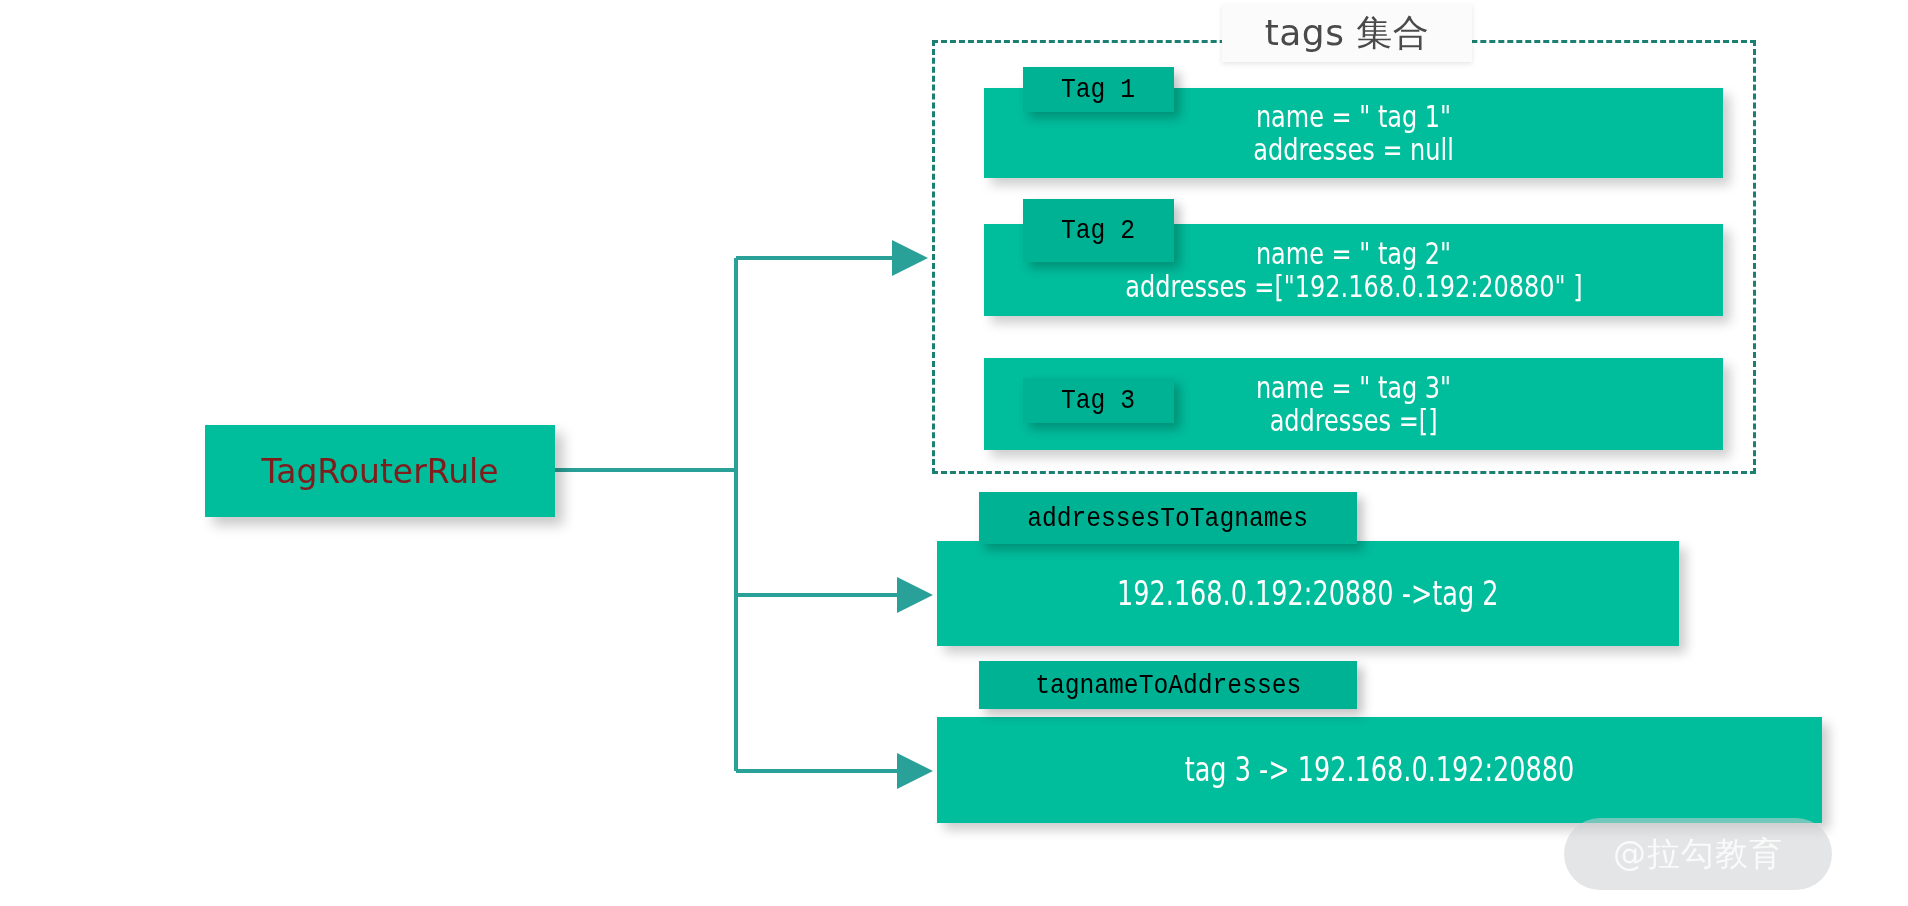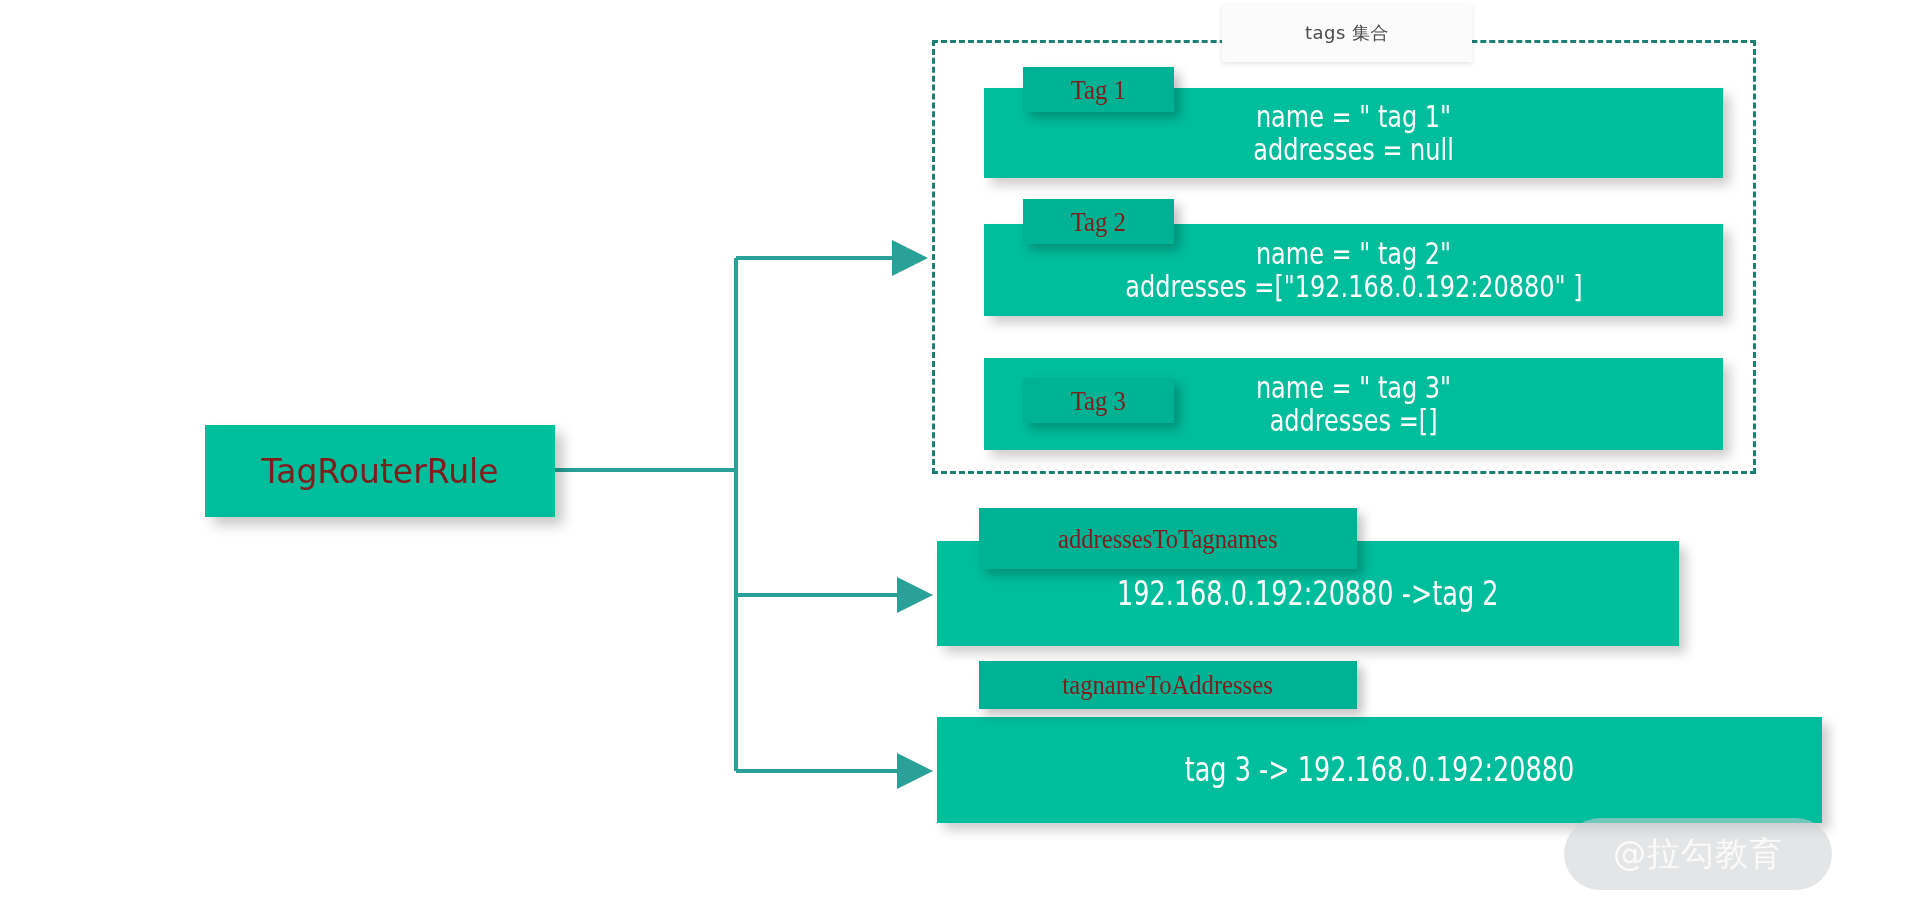--- a/index.html
+++ b/index.html
@@ -28,21 +28,21 @@
   
   .group-frame {
     position: absolute;
     border: 3px dashed #1b7f72;
     box-sizing: border-box;
   }
   .group-title {
     position: absolute;
     background: #fbfbfb;
     color: #4a4a4a;
-    font-size: 18px;
+    font-size: 36px;
     font-family: "DejaVu Sans", sans-serif;
     display: flex;
     align-items: center;
     justify-content: center;
     letter-spacing: 0.5px;
     box-shadow: 0 2px 5px rgba(0,0,0,0.10);
   }
 
   
   .card {
@@ -61,26 +61,26 @@
     font-size: 31px;
     line-height: 1.08;
     white-space: nowrap;
     transform: scaleX(0.86);
   }
 
   
   .tab {
     position: absolute;
     background: #00b294;
-    color: #7f1d1d;
+    color: #000000;
     box-shadow: 6px 6px 10px rgba(0,0,0,0.24);
     display: flex;
     align-items: center;
     justify-content: center;
-    font-family: Liberation Serif, serif;
+    font-family: Liberation Mono, monospace;
     font-size: 28px;
     white-space: nowrap;
     box-sizing: border-box;
     transform-origin: center;
   }
   .tab span { transform: scaleX(0.88); display: inline-block; }
 
   
   .root-card {
     position: absolute;
@@ -148,36 +148,36 @@
     <div class="line">addresses = null</div>
   </div>
   <div class="tab" style="left:1023px; top:67px; width:151px; height:45px;">
     <span>Tag 1</span>
   </div>
 
   <div class="card" style="left:984px; top:224px; width:739px; height:92px;">
     <div class="line">name = " tag 2"</div>
     <div class="line">addresses =["192.168.0.192:20880" ]</div>
   </div>
-  <div class="tab" style="left:1023px; top:199px; width:151px; height:45px;">
+  <div class="tab" style="left:1023px; top:199px; width:151px; height:63px;">
     <span>Tag 2</span>
   </div>
 
   <div class="card" style="left:984px; top:358px; width:739px; height:92px;">
     <div class="line">name = " tag 3"</div>
     <div class="line">addresses =[]</div>
   </div>
   <div class="tab" style="left:1023px; top:334px; width:151px; height:45px;margin-top:44px;">
     <span>Tag 3</span>
   </div>
 
   <div class="card" style="left:937px; top:541px; width:742px; height:105px;">
     <div class="line" style="font-size:33px;">192.168.0.192:20880 -&gt;tag 2</div>
   </div>
-  <div class="tab" style="left:979px; top:508px; width:378px; height:61px;">
+  <div class="tab" style="left:979px; top:492px; width:378px; height:52px;">
     <span>addressesToTagnames</span>
   </div>
 
   <div class="card" style="left:937px; top:717px; width:885px; height:106px;">
     <div class="line" style="font-size:33px;">tag 3 -&gt; 192.168.0.192:20880</div>
   </div>
   <div class="tab" style="left:979px; top:661px; width:378px; height:48px;">
     <span>tagnameToAddresses</span>
   </div>
 

